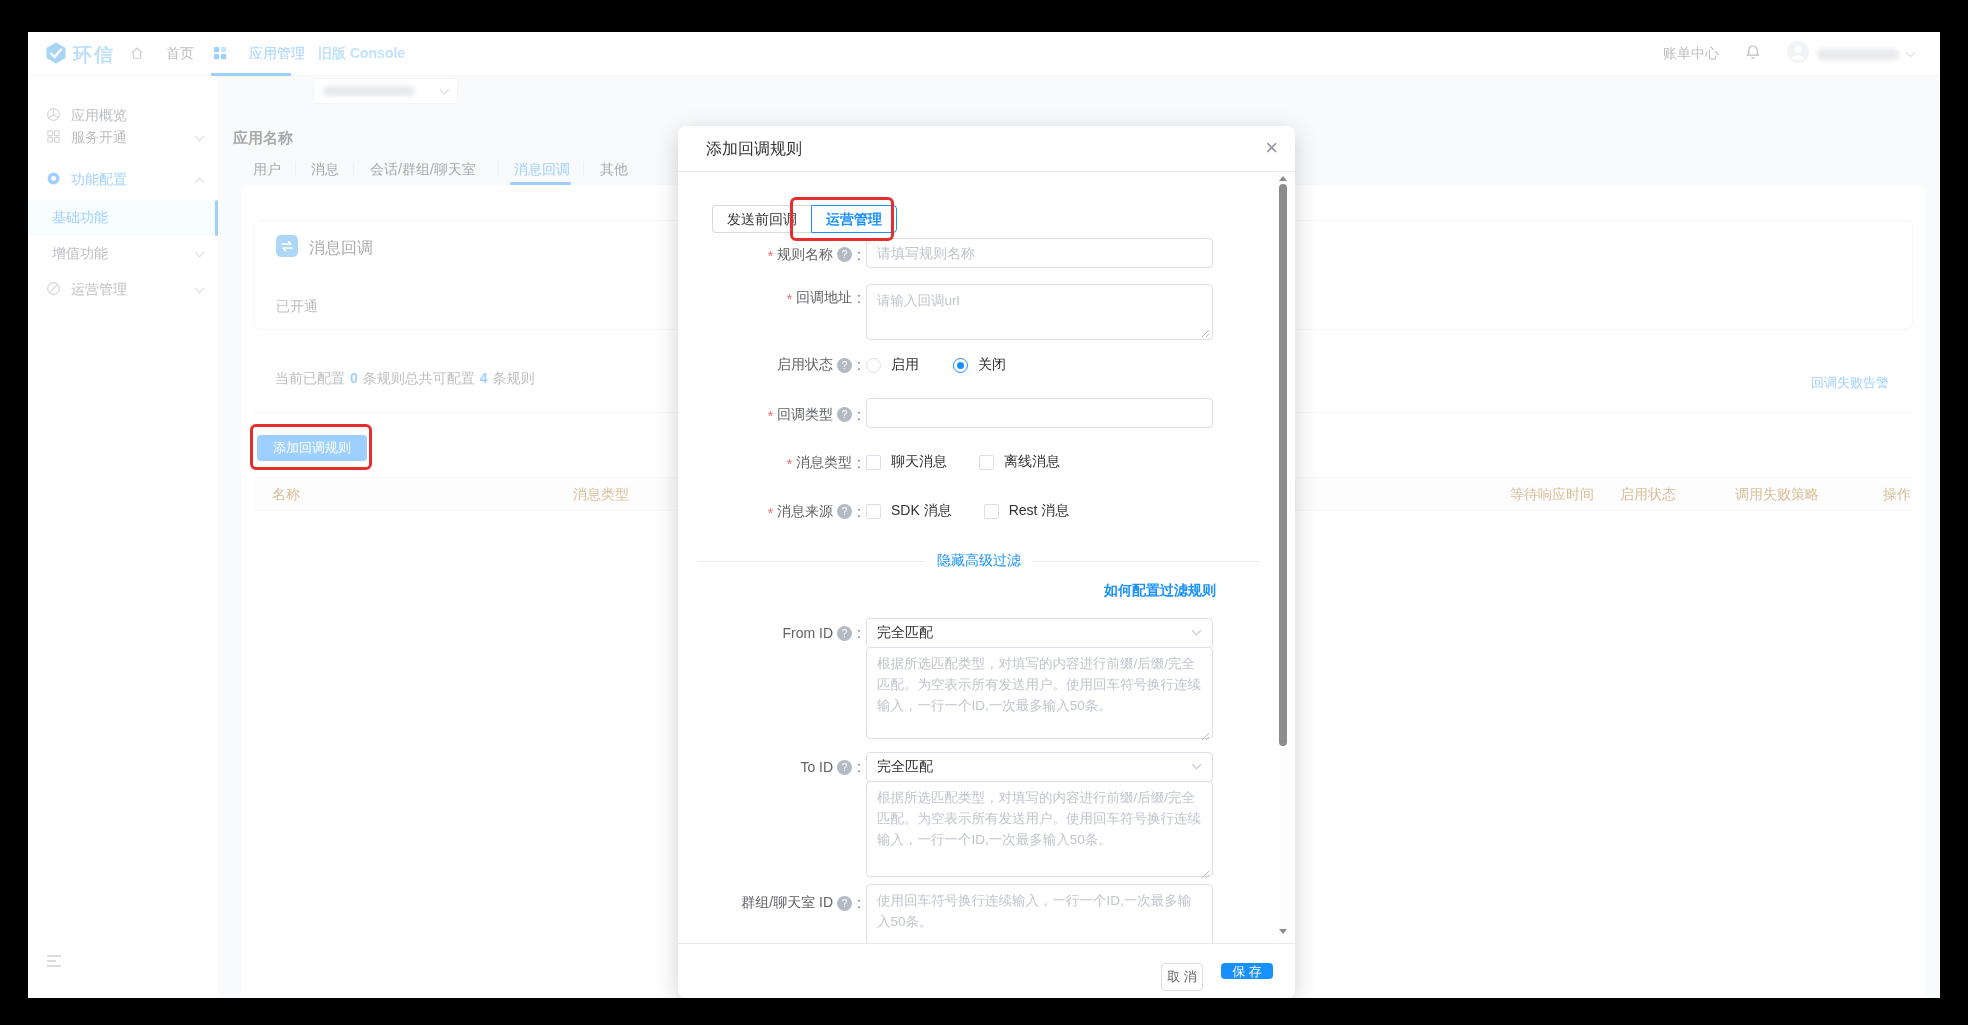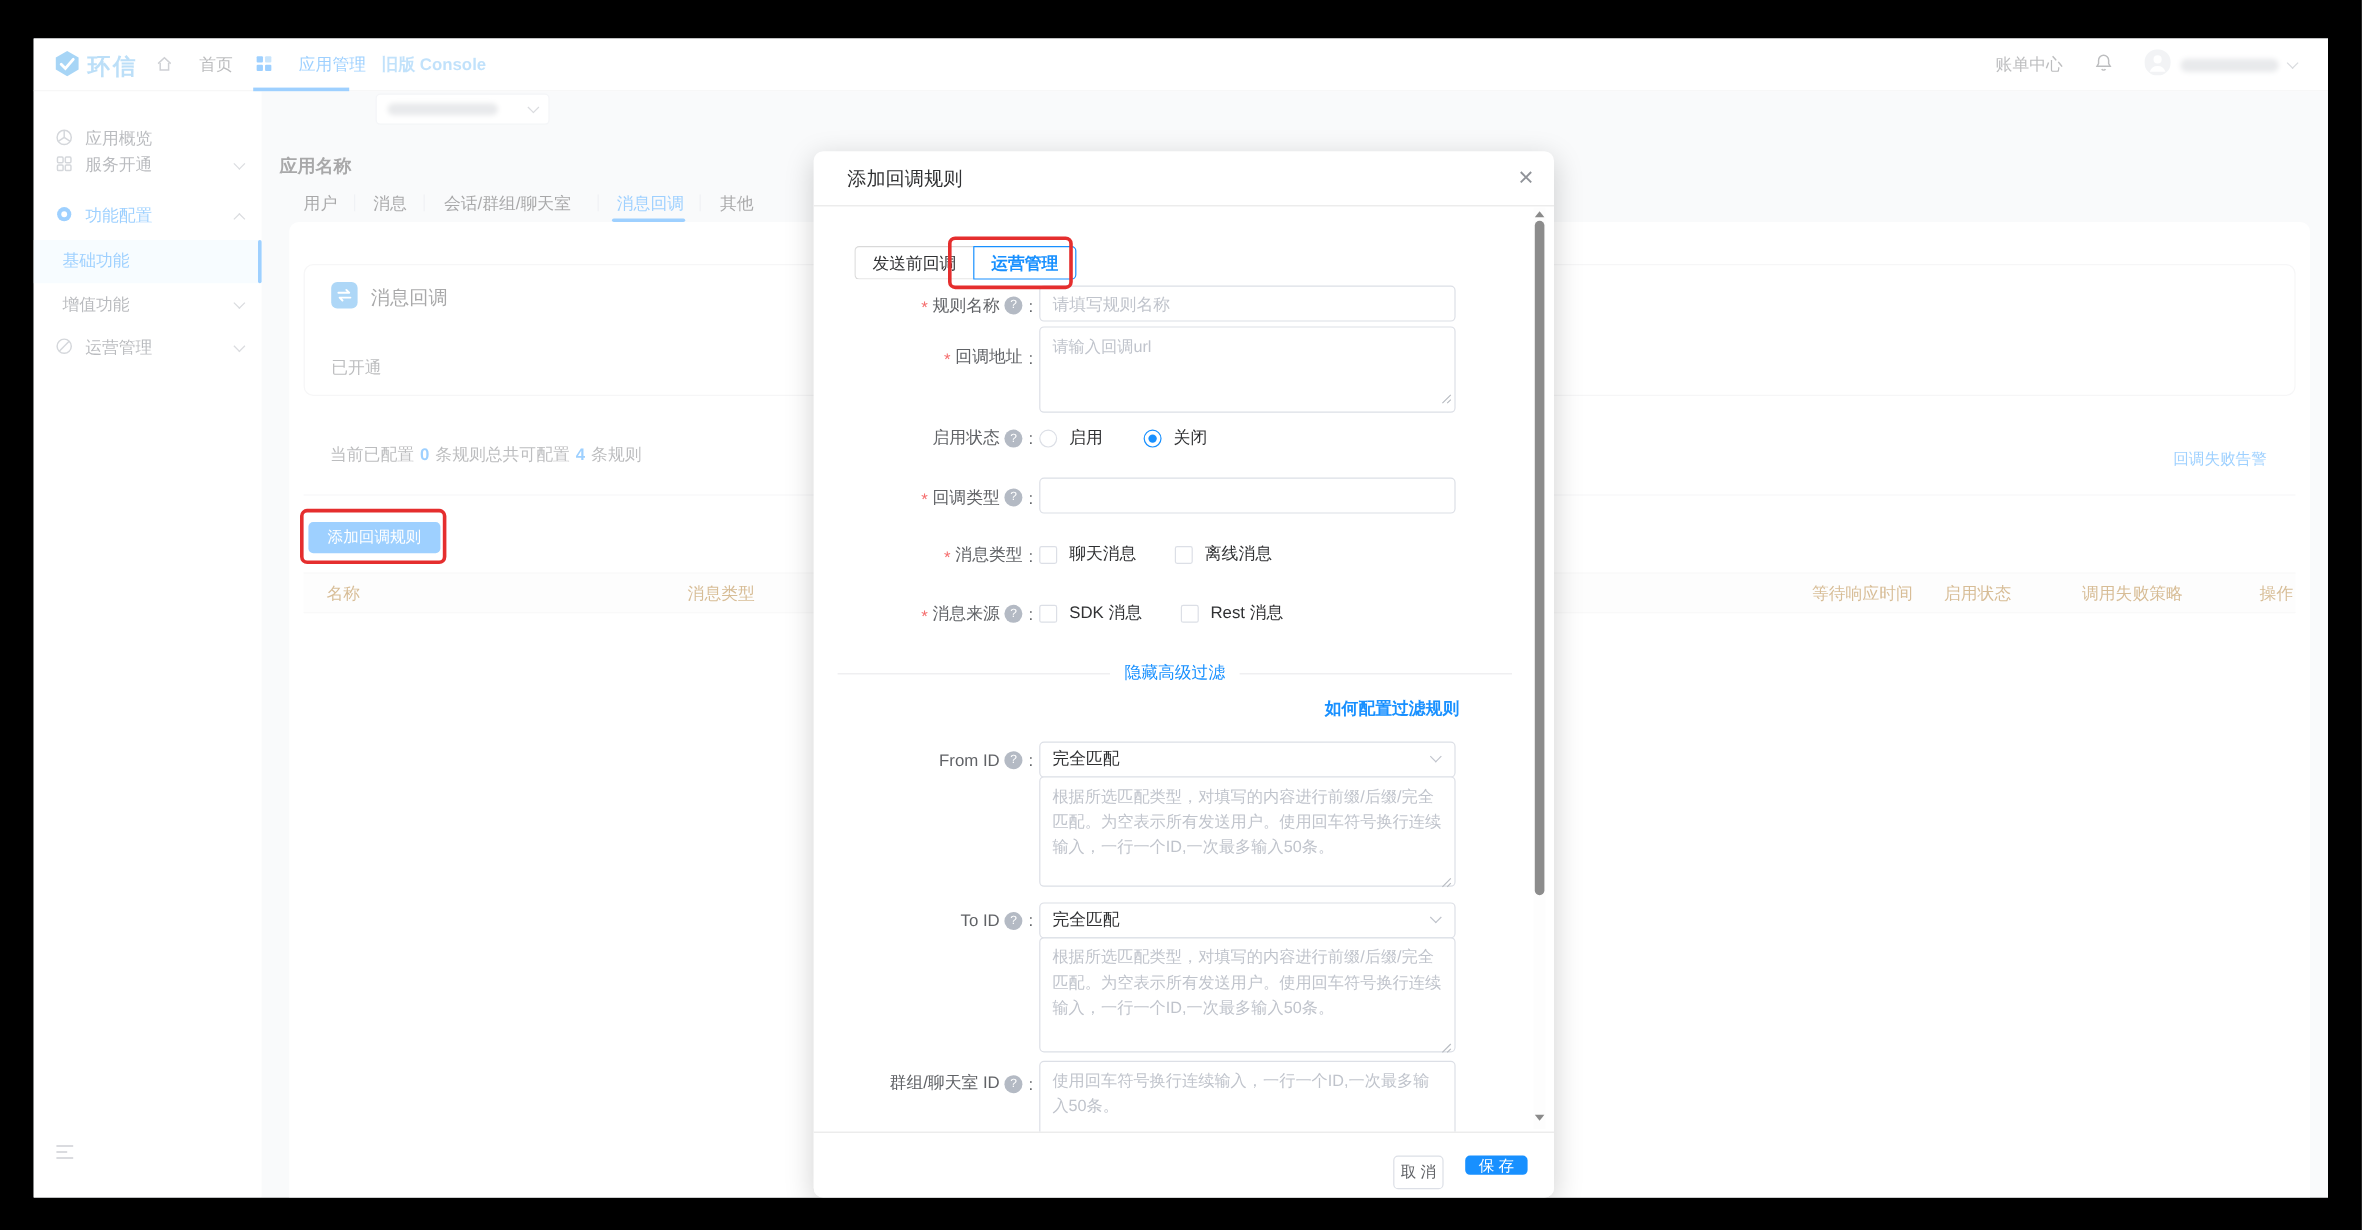--- a/index.html
+++ b/index.html
@@ -268,21 +268,21 @@
       <span class="help">?</span>
       <span class="colon">:</span>
     </div>
     <input class="f-input" style="top: 112px;" placeholder="请填写规则名称">
 
     <div class="f-label" style="top:162px;">
       <span class="req">*</span>
       <span>回调地址</span>
       <span class="colon">:</span>
     </div>
-    <textarea class="f-textarea" style="top: 146px; height: 72px;" placeholder="请输入回调url"></textarea>
+    <textarea class="f-textarea" style="top: 158px; height: 56px;" placeholder="请输入回调url"></textarea>
     <span class="resize-grip" style="left:523px; top:198px;"><svg width="9" height="9">
           <path d="M8 1L1 8M8 5L5 8" stroke="#b8bcc2" stroke-width="1" fill="none"></path>
         </svg></span>
 
     <div class="f-label" style="top:230px;">
       <span>启用状态</span>
       <span class="help">?</span>
       <span class="colon">:</span>
     </div>
     <div class="radio-row" style="top:230px;">

